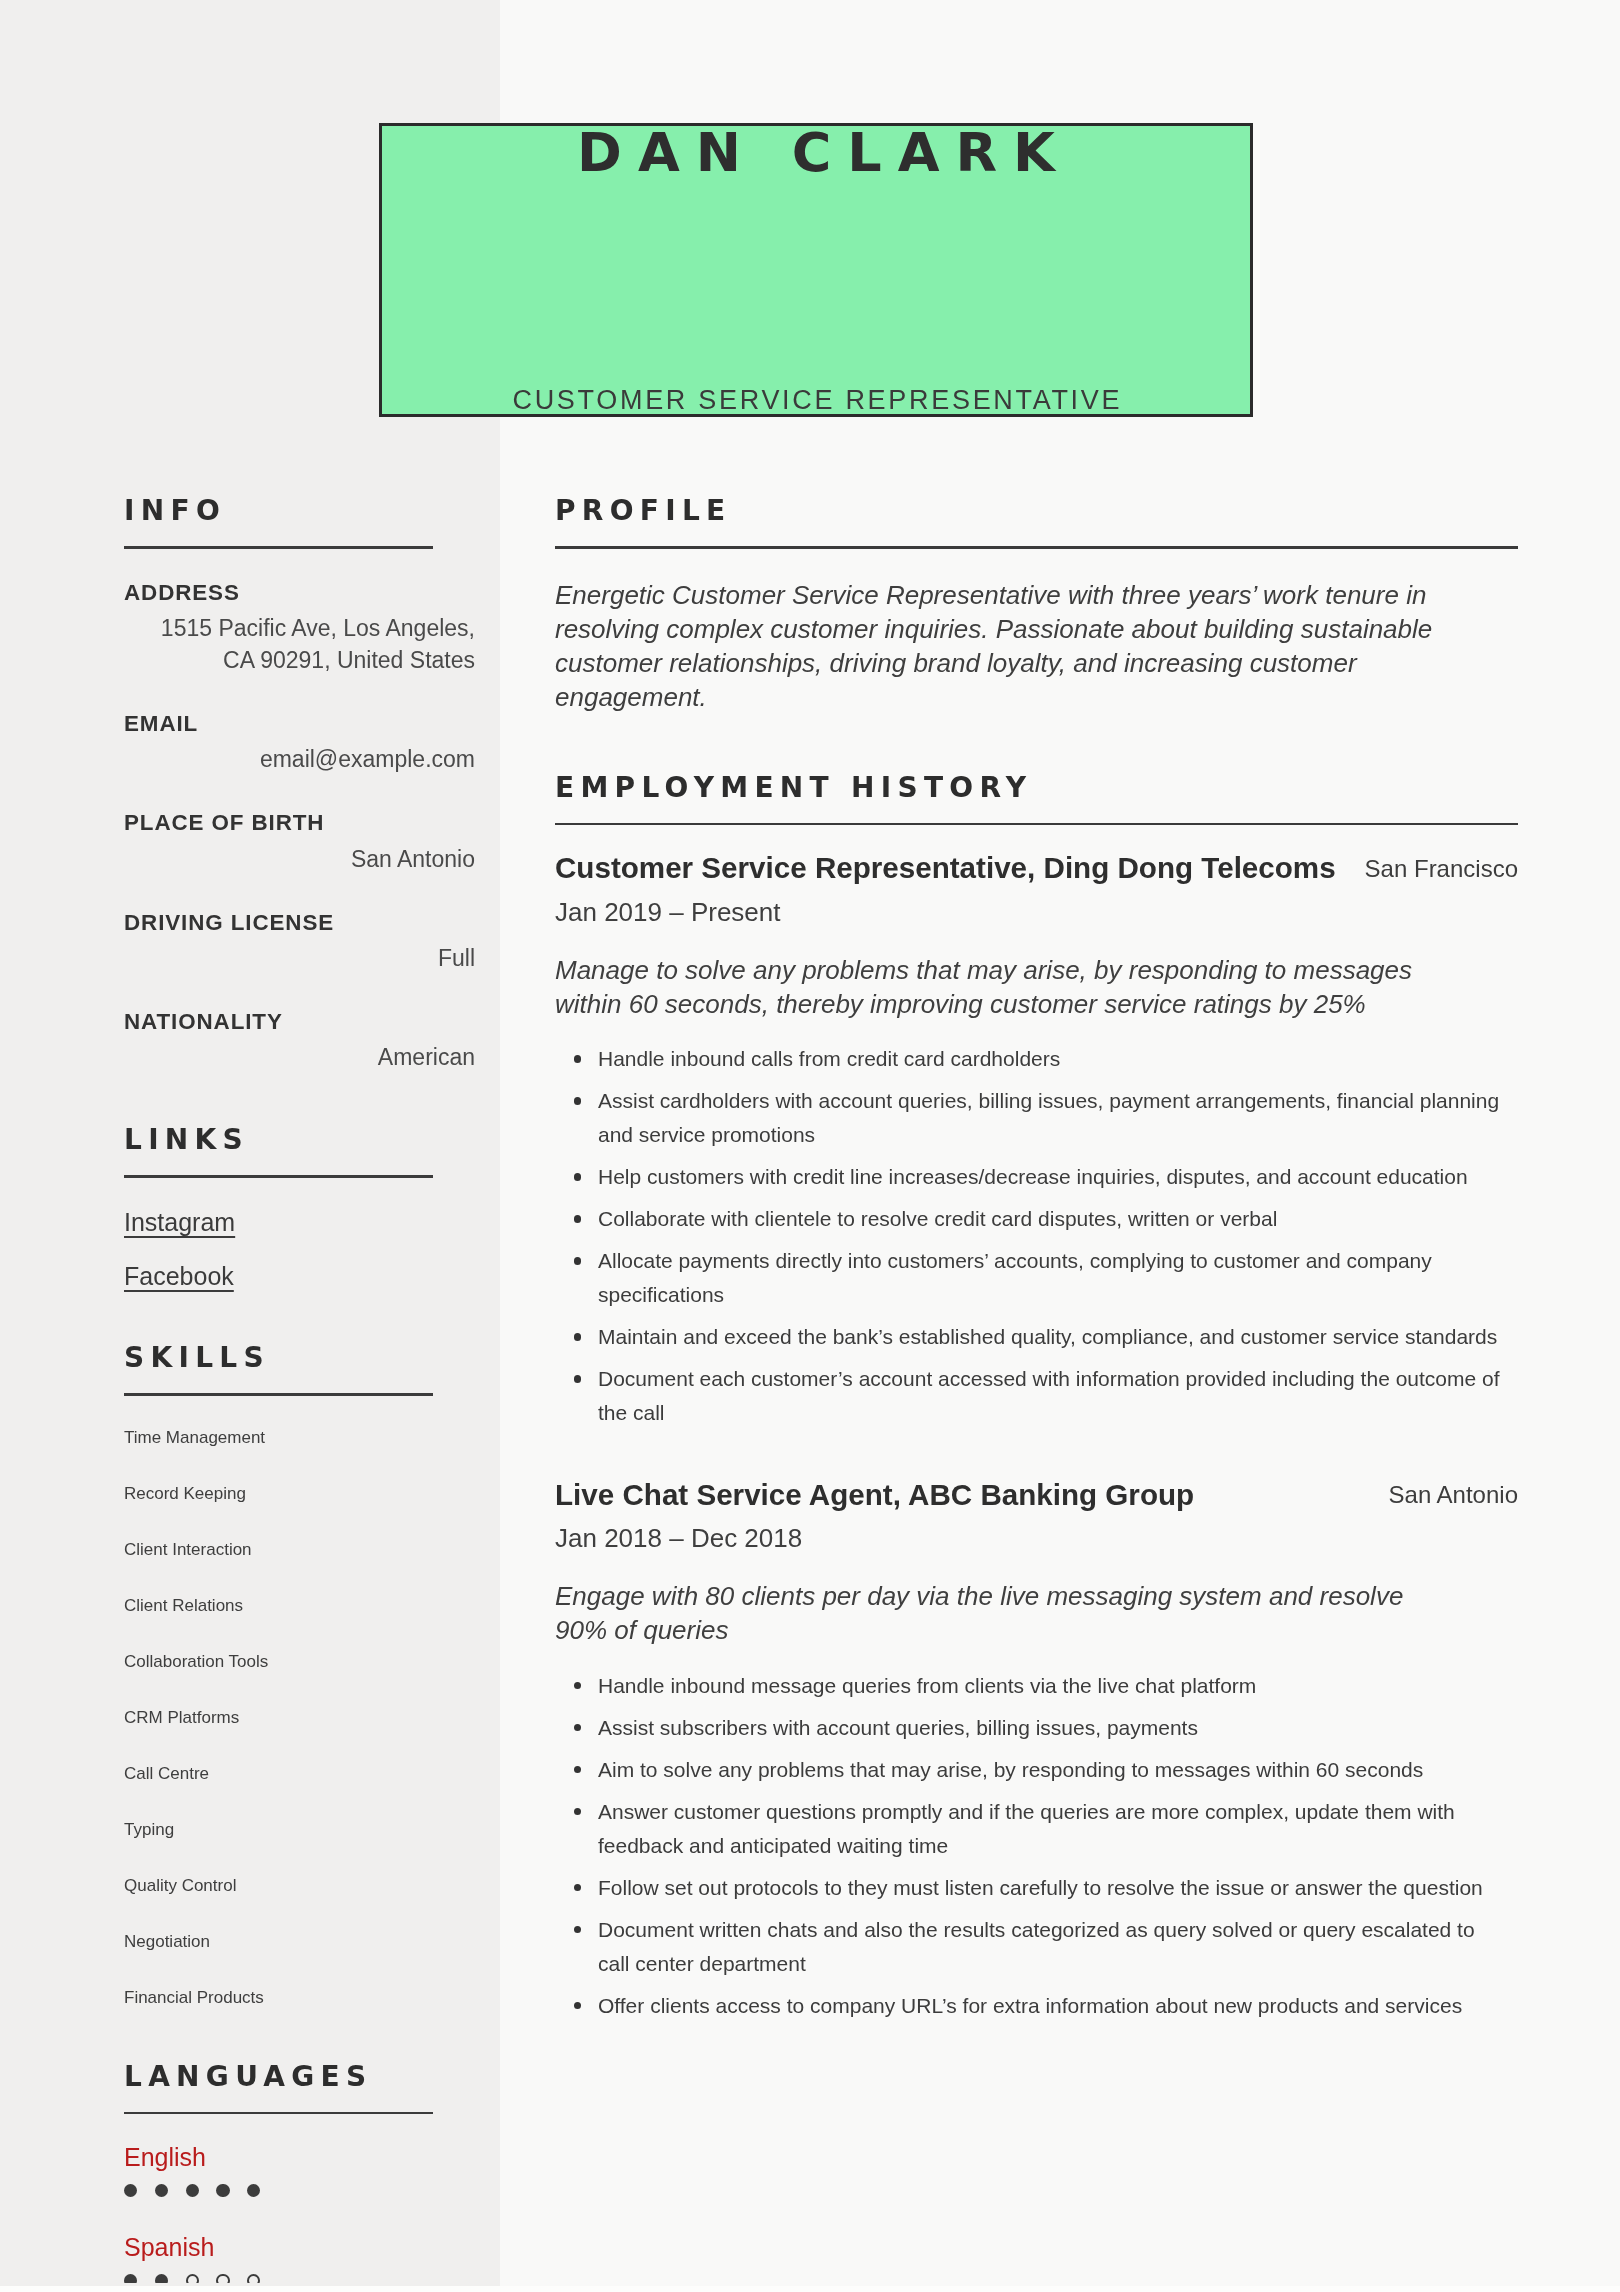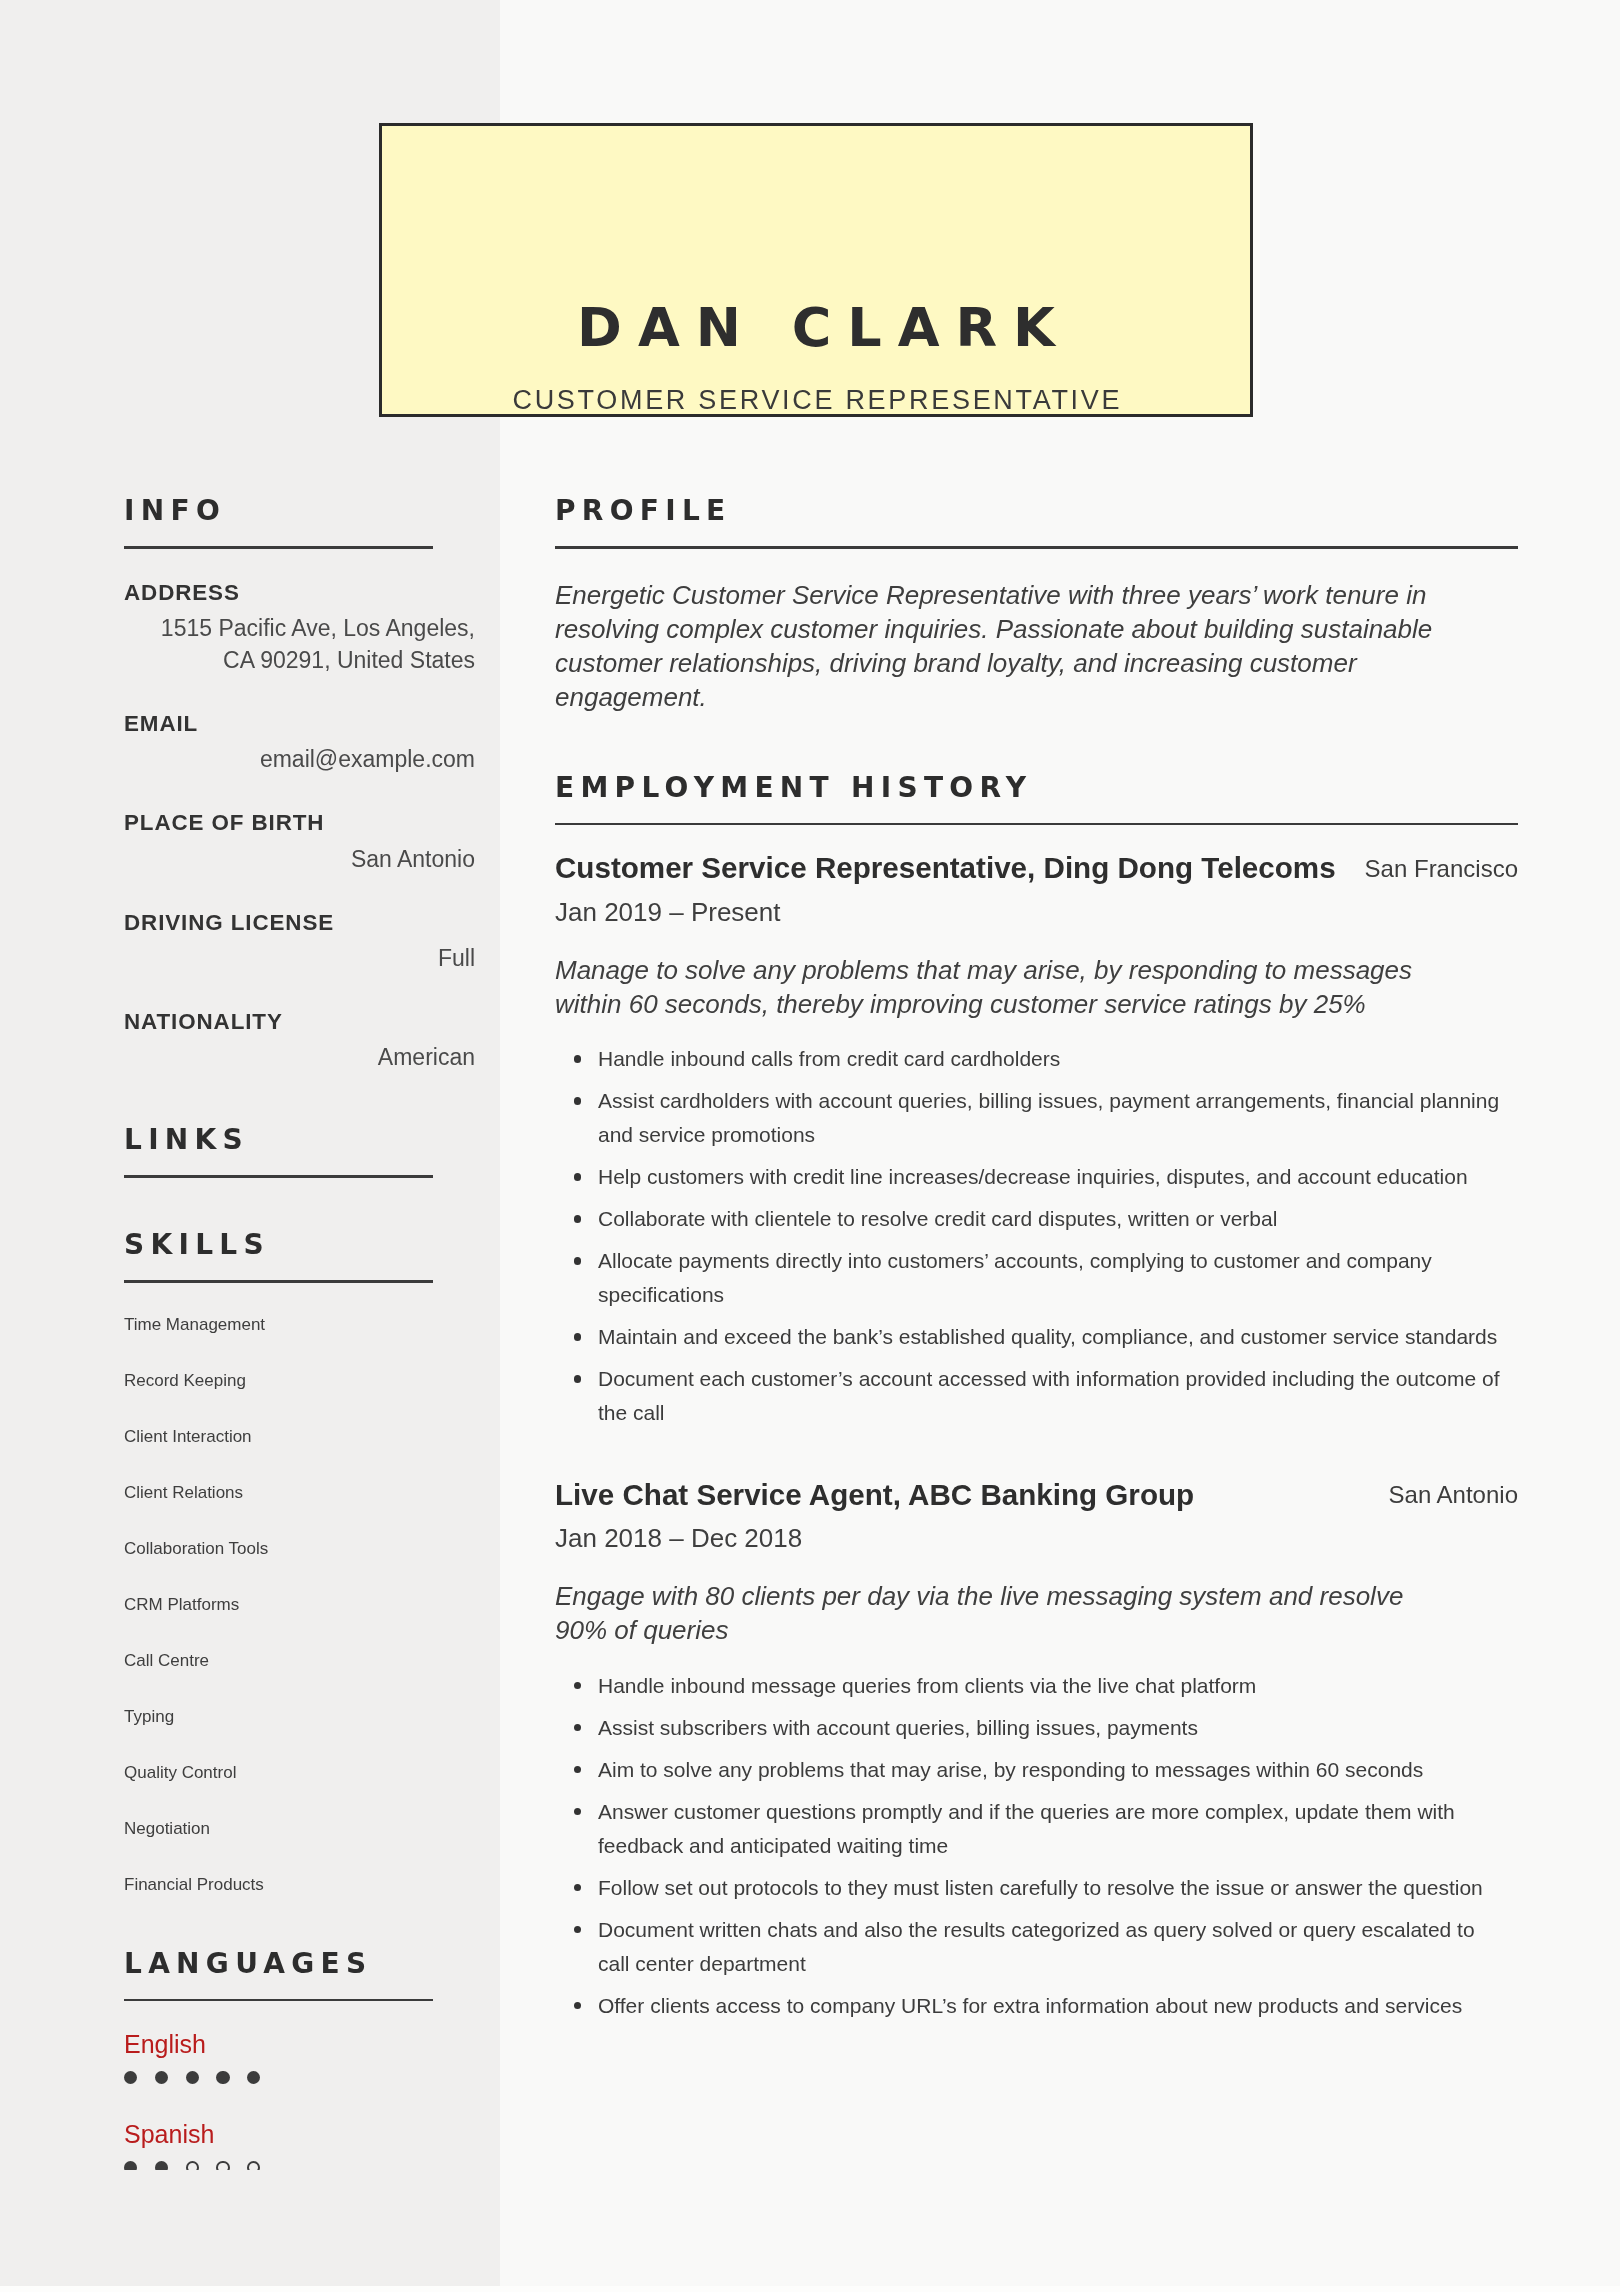--- a/index.html
+++ b/index.html
@@ -9,22 +9,22 @@
     font-family:"Liberation Sans",sans-serif;
     color:#3e3e3e;
     -webkit-font-smoothing:antialiased;
   }
   .sidebar-bg{position:absolute;left:0;top:0;width:500px;height:2293px;background:#f0efee;}
   .bottom-strip{position:absolute;left:0;bottom:0;width:100%;height:7.2px;background:#fdfdfc;}
 
   
   .header-box{
     position:absolute;left:379px;top:123px;width:874px;height:294px;
-    box-sizing:border-box;border:3.6px solid #2b2b2b;background:#fef9c3;
-    display:flex;flex-direction:column;align-items:center;justify-content:flex-end;
+    box-sizing:border-box;border:3.6px solid #2b2b2b;background:#86efac;
+    display:flex;flex-direction:column;align-items:center;justify-content:space-between;
   }
   .person-name{
     font-family:"DejaVu Sans",sans-serif;font-weight:700;font-size:54px;
     letter-spacing:16px;margin-right:-16px;color:#2e2e2e;line-height:1;
   }
   .person-title{
     margin-top:32px;font-size:27px;letter-spacing:2.7px;margin-right:-2.7px;
     color:#3a3a3a;line-height:1;
   }
 
@@ -121,20 +121,26 @@
         <div class="field">
           <div class="field-label">NATIONALITY</div>
           <div class="field-value">American</div>
         </div>
       </div>
   </div>
 
   <div class="side-section">
     <h2 class="sec-heading">LINKS</h2>
     <div class="rule"></div>
+    <div class="link-list">
+
+        <span class="link-item">Instagram</span>
+
+        <span class="link-item">Facebook</span>
+      </div>
   </div>
 
   <div class="side-section">
     <h2 class="sec-heading">SKILLS</h2>
     <div class="rule"></div>
     <div class="skill-list">
 
         <div class="skill-item">Time Management</div>
 
         <div class="skill-item">Record Keeping</div>

